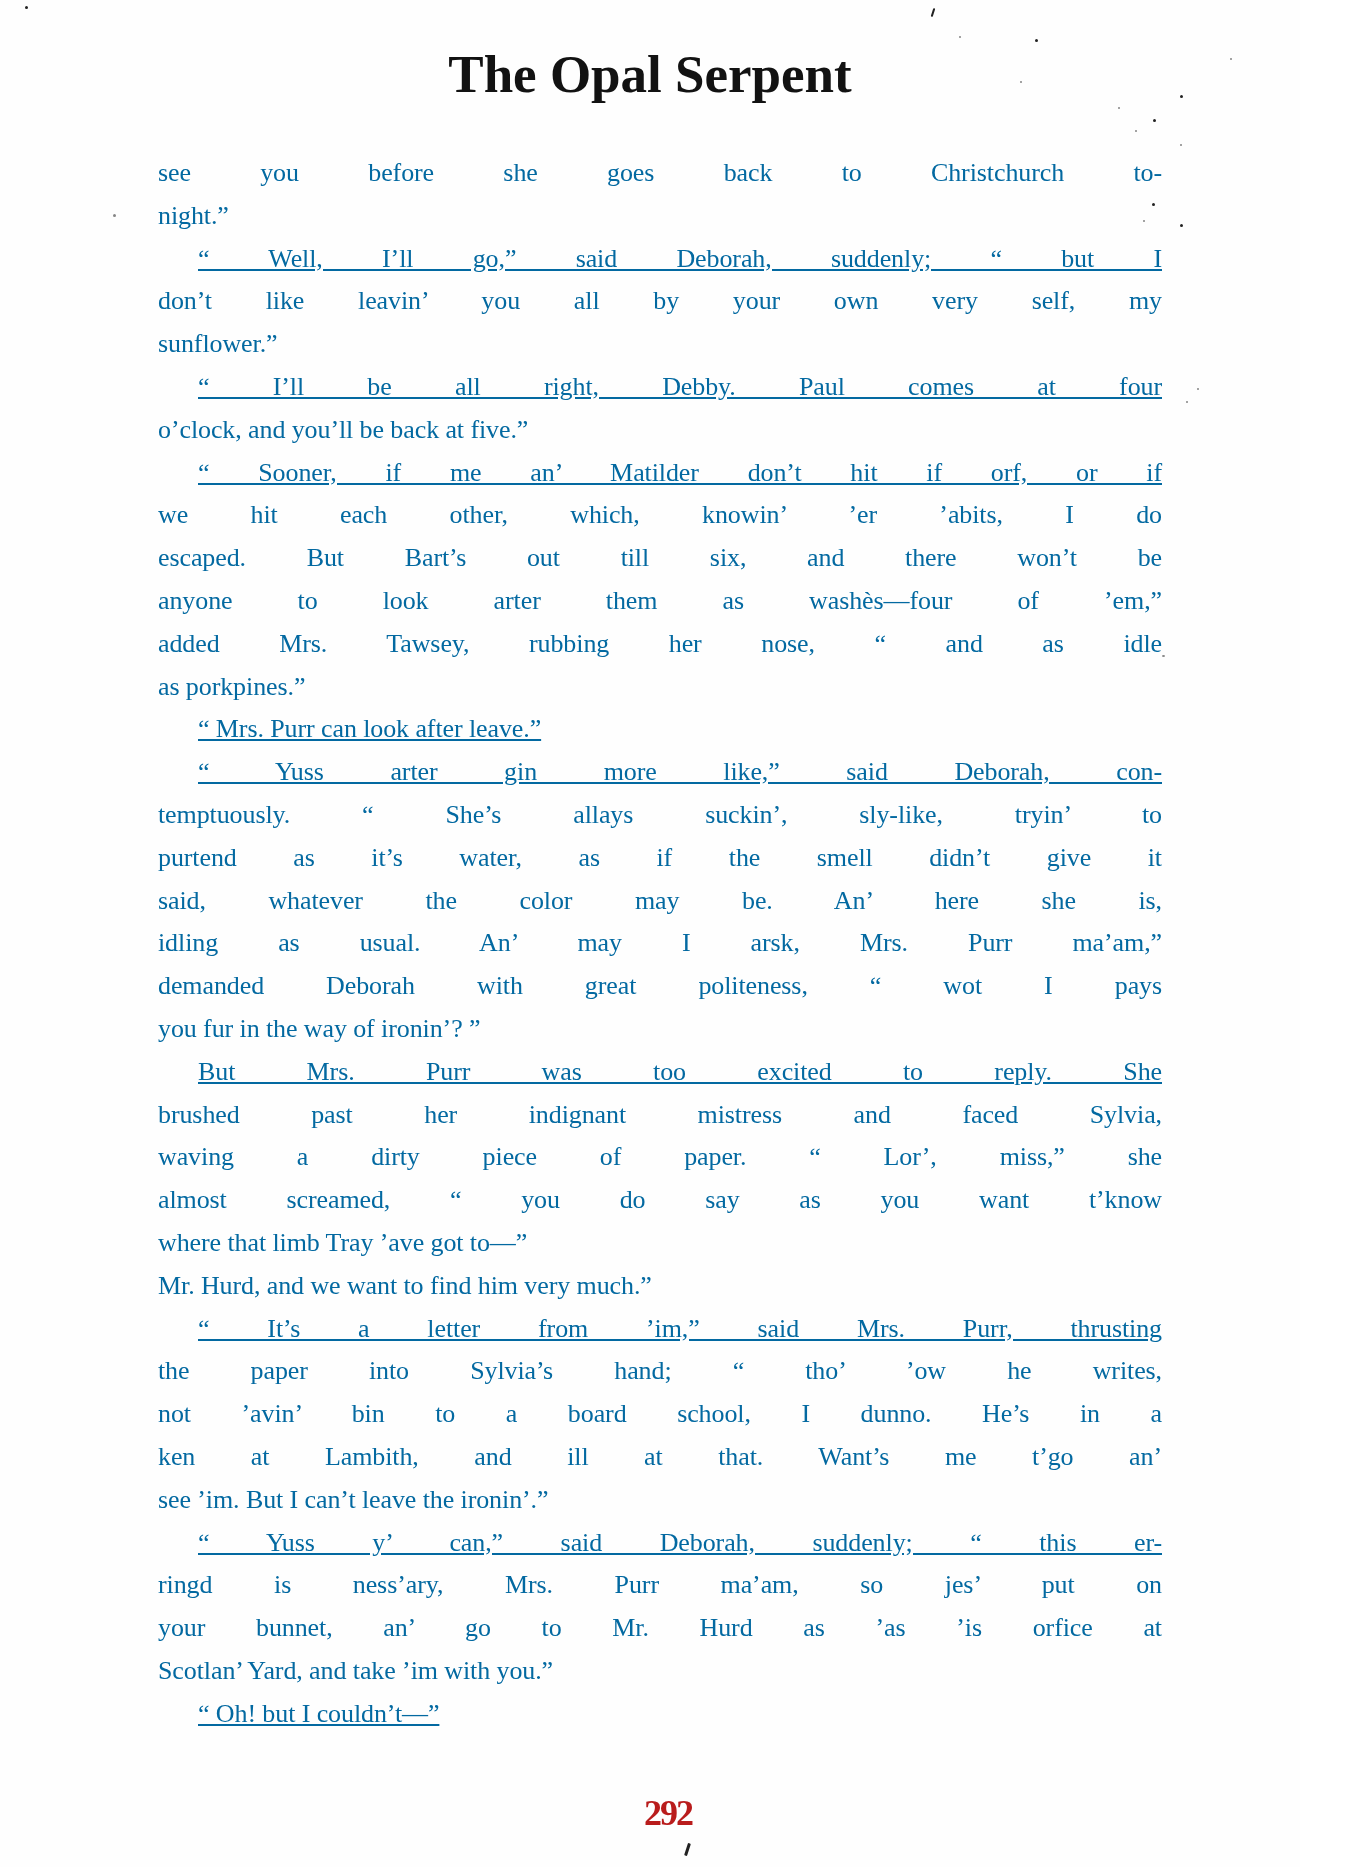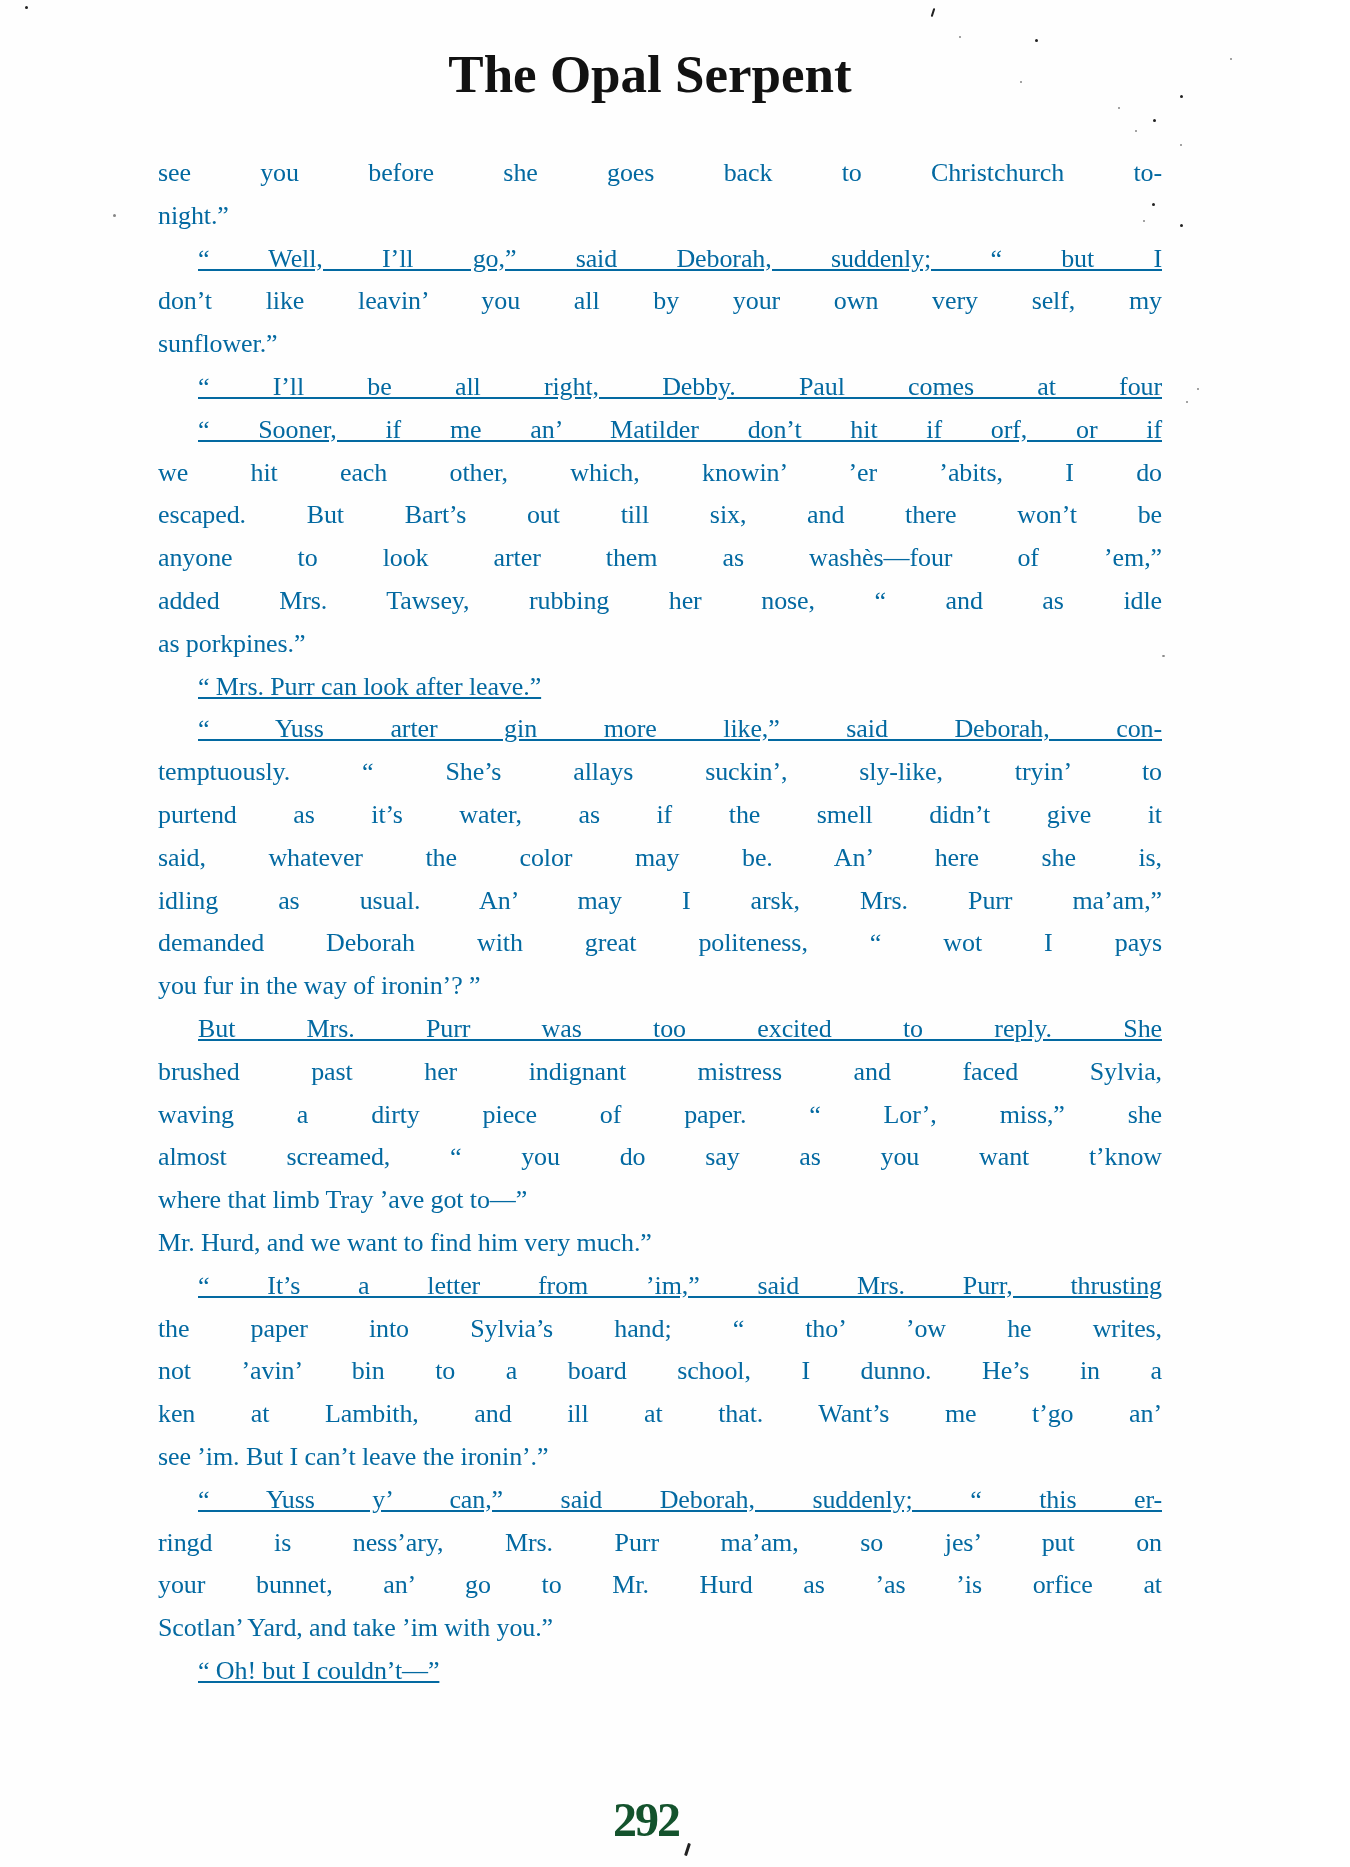--- a/index.html
+++ b/index.html
@@ -46,27 +46,27 @@
     text-align: left;
     text-align-last: left;
   }
   .line.indent {
     padding-left: 40px;
     text-decoration: underline;
   }
   .page-number {
     position: absolute;
     top: 1792px;
-    left: 144px;
+    left: 166px;
     width: 1004px;
     text-align: center;
-    font-size: 48px;
+    font-size: 36px;
     font-weight: 700;
     letter-spacing: -2px;
-    color: #14532d;
+    color: #b91c1c;
   }
   
   .speck {
     position: absolute;
     background: #222;
     border-radius: 50%;
   }
   .speck.faint { opacity: 0.55; }
   .speck.tick {
     border-radius: 1px;
@@ -80,20 +80,21 @@
 
   <h1 class="title">The Opal Serpent</h1>
 
   <div class="text-block">
       <div class="line">see you before she goes back to Christchurch to-</div>
       <div class="line last">night.”</div>
       <div class="line indent">“ Well, I’ll go,” said Deborah, suddenly; “ but I</div>
       <div class="line">don’t like leavin’ you all by your own very self, my</div>
       <div class="line last">sunflower.”</div>
       <div class="line indent">“ I’ll be all right, Debby.  Paul comes at four</div>
+      <div class="line last">o’clock, and you’ll be back at five.”</div>
       <div class="line indent">“ Sooner, if me an’ Matilder don’t hit if orf, or if</div>
       <div class="line">we hit each other, which, knowin’ ’er ’abits, I do</div>
       <div class="line">escaped.  But Bart’s out till six, and there won’t be</div>
       <div class="line">anyone to look arter them as washès—four of ’em,”</div>
       <div class="line">added Mrs. Tawsey, rubbing her nose, “ and as idle</div>
       <div class="line last">as porkpines.”</div>
       <div class="line last indent">“ Mrs. Purr can look after leave.”</div>
       <div class="line indent">“ Yuss arter gin more like,” said Deborah, con-</div>
       <div class="line">temptuously.  “ She’s allays suckin’, sly-like, tryin’ to</div>
       <div class="line">purtend as it’s water, as if the smell didn’t give it</div>

